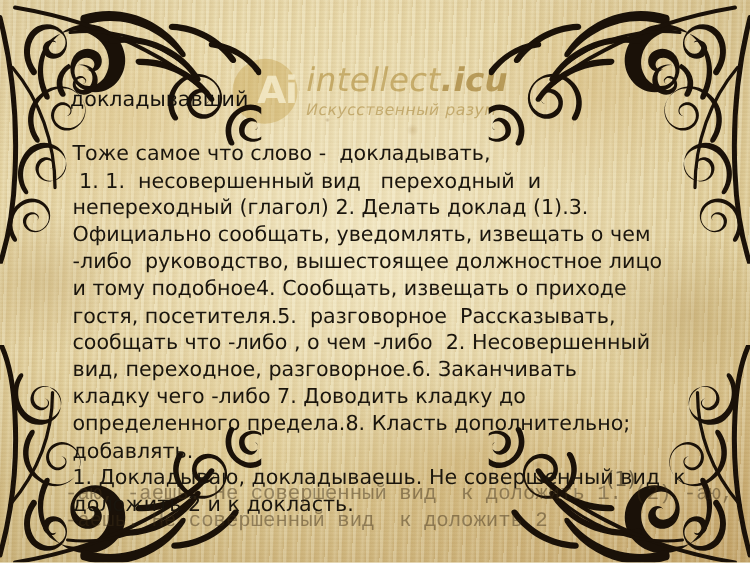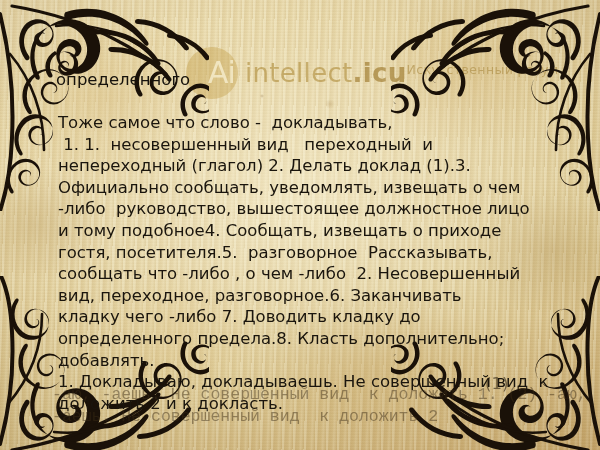--- a/index.html
+++ b/index.html
@@ -81,27 +81,27 @@
     background: rgba(196,160,74,0.42);
     display: flex;
     align-items: center;
     justify-content: center;
     position: relative;
     flex: none;
   }
   .wm-logo span {
     font-family: "DejaVu Sans", sans-serif;
     font-size: 30px;
-    font-weight: 400;
+    font-weight: 700;
     color: rgba(246,238,206,0.80);
     letter-spacing: -1px;
     line-height: 1;
     margin-left: 19px;
   }
-  .wm-text { display: flex; flex-direction: row; line-height: 1; }
+  .wm-text { display: flex; flex-direction: column; line-height: 1; font-style: italic; }
   .wm-title {
     font-family: "DejaVu Sans", sans-serif;
     font-size: 26px;
     color: rgba(176,142,62,0.62);
     letter-spacing: 0.3px;
     white-space: nowrap;
   }
   .wm-title b { font-weight: 700; color: rgba(160,126,50,0.68); }
   .wm-sub {
     font-family: "DejaVu Sans", sans-serif;
@@ -261,21 +261,21 @@
         <path d="M30 22c6-8 18-9 25-2 6 6 6 15 1 20-4 4-11 4-14 0-3-4-2-9 2-11 3-2 6-1 7 1-2-1-4-1-5 1-2 2-1 5 1 7 3 2 7 1 9-2 4-4 3-11-2-14-6-5-15-3-20 3-6 8-5 19 1 27 2 3-2 6-4 3-7-10-8-24-1-33z"></path>
         <path d="M198 84c8-5 18-2 22 6 4 7 1 16-6 20-6 3-13 1-16-4-2-5 0-11 5-13 4-2 8 0 9 4 1 2 0 5-2 5 2-1 3-3 2-5-1-2-5-3-7-1-3 2-4 6-3 9 2 4 8 5 12 3 5-3 7-10 4-15-4-7-12-9-19-5-8 5-10 15-6 23 2 3-2 5-4 2-5-10-3-22 9-29z"></path>
       </g>
       <path d="M6 12c10 36 14 74 12 112-1 22-5 44-12 58" stroke="#1a1108" stroke-width="4" fill="none" stroke-linecap="round"></path>
       <path d="M18 6c36 6 72 17 104 34 18 9 35 21 50 34" stroke="#1a1108" stroke-width="3.2" fill="none" stroke-linecap="round"></path>
       <path d="M60 24c34-4 70 8 98 32" stroke="#1a1108" stroke-width="2.4" fill="none" stroke-linecap="round"></path>
       <path d="M14 52c22 26 34 56 34 90" stroke="#1a1108" stroke-width="2.6" fill="none" stroke-linecap="round"></path>
     </svg>
   </div>
 
-  <div id="heading">определенного</div>
+  <div id="heading">докладывавший</div>
   <div id="body-text">Тоже самое что слово -  докладывать,
  1. 1.  несовершенный вид   переходный  и
 непереходный (глагол) 2. Делать доклад (1).3.
 Официально сообщать, уведомлять, извещать о чем
 -либо  руководство, вышестоящее должностное лицо
 и тому подобное4. Сообщать, извещать о приходе
 гостя, посетителя.5.  разговорное  Рассказывать,
 сообщать что -либо , о чем -либо  2. Несовершенный
 вид, переходное, разговорное.6. Заканчивать
 кладку чего -либо 7. Доводить кладку до

